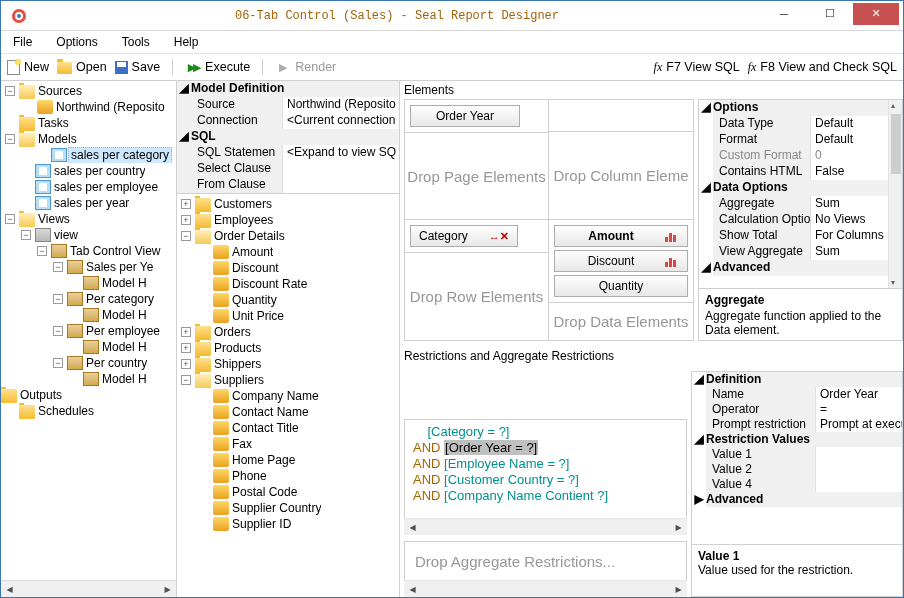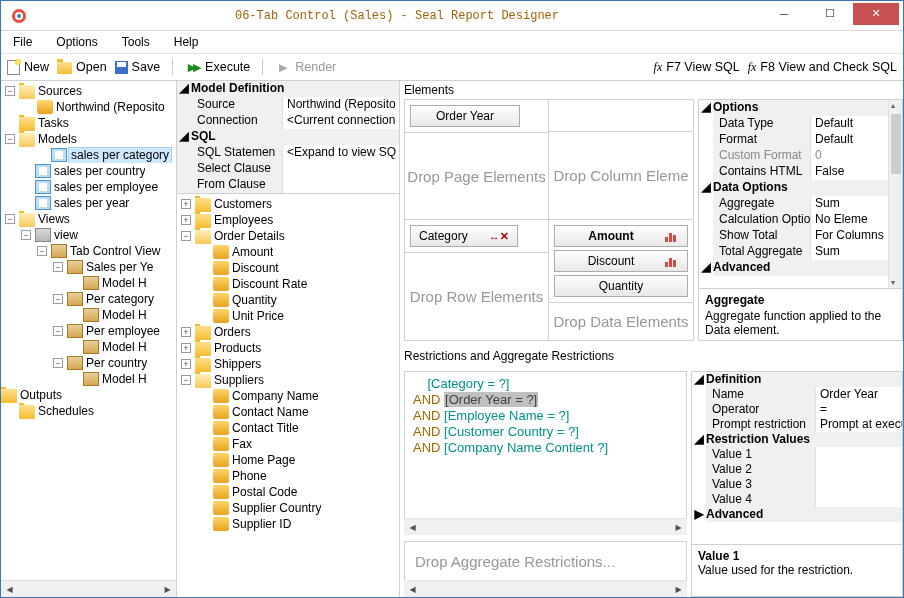--- a/index.html
+++ b/index.html
@@ -56,24 +56,24 @@
 .pg2 .pg-row .k { width: 98px; }
 .pg2 .dimk { color: #888; }
 .pg2-scroll { width: 14px; background: #f0f0f0; border-left: 1px solid #e0e0e0; position: relative;}
 .pg2-scroll::before { content:"▴"; position:absolute; top:1px; left:2px; font-size:8px; color:#606060;}
 .pg2-scroll::after { content:"▾"; position:absolute; bottom:1px; left:2px; font-size:8px; color:#606060;}
 .pg2-scroll .thumb { position:absolute; left:2px; top:14px; width:10px; height:60px; background:#cdcdcd; }
 .desc-box { border: 1px solid #d0d0d0; border-top: none; padding: 4px 6px; font-size: 12px; color: #000; height: 52px;}
 .desc-box b { display: block; margin-bottom: 2px;}
 .right-bottom { display: flex; flex: 1; margin-top: 6px; overflow: hidden;}
 .restrict-left { flex: 1; display: flex; flex-direction: column; margin-right:4px; min-width:0;}
-.restrict-box { border: 1px solid #d0d0d0; flex: 1; padding: 4px 8px; font-family: "Consolas","Courier New",monospace; font-size: 13px; line-height: 16px; white-space: nowrap; overflow: hidden; }
+.restrict-box { border: 1px solid #d0d0d0; flex: 1; padding: 4px 8px; font-family: "Consolas","Courier New",monospace; font-size: 13px; line-height: 16px; white-space: nowrap; overflow: hidden; margin-top: 48px; }
 .kw { color: #a06700; }
 .br { color: #009090; }
-.br.sel { background: #c0c0c0; color: #404040; padding: 0 1px;}
+.br.sel { background: #c0c0c0; color: #000000; padding: 0 1px;}
 .agg-box { height: 40px; border: 1px solid #d0d0d0; margin-top: 6px; display: flex; align-items: center; padding: 0 10px; color: #979797; font-size: 15px;}
 .hbar { height: 17px; background: #f0f0f0; display: flex; align-items: center; border-top: 1px solid #e5e5e5; margin-top:-1px; }
 .hbar .arr { width: 17px; text-align: center; font-size: 8px; color: #505050;}
 .restrict-right { width: 212px; display: flex; flex-direction: column;}
 .pg3 { flex: 1; border: 1px solid #d0d0d0; overflow: hidden;}
 .pg3 .pg-row { height: 15px; }
 .pg3 .pg-row .k { width: 110px; }
 .desc-box2 { border: 1px solid #d0d0d0; border-top: none; padding: 4px 6px; font-size: 12px; height: 52px;}
 .folder-ico { width: 14px; height: 11px; background: linear-gradient(#fde08f,#f6bb30); border-radius: 1px; position: relative; margin-top: 1px;}
 .folder-ico::before { content:""; position:absolute; top:-3px; left:0; width:5px; height:3px; background:#f6bb30; border-radius:1px 1px 0 0;}
@@ -474,30 +474,30 @@
                 <span class="headk">Data Options</span>
               </div>
             <div class="pg-row">
                 <span class="caret"></span>
                 <span class="k">Aggregate</span>
                 <span class="v">Sum</span>
               </div>
             <div class="pg-row">
                 <span class="caret"></span>
                 <span class="k">Calculation Optio</span>
-                <span class="v">No Eleme</span>
+                <span class="v">No Views</span>
               </div>
             <div class="pg-row">
                 <span class="caret"></span>
                 <span class="k">Show Total</span>
                 <span class="v">For Columns</span>
               </div>
             <div class="pg-row">
                 <span class="caret"></span>
-                <span class="k">Total Aggregate</span>
+                <span class="k">View Aggregate</span>
                 <span class="v">Sum</span>
               </div>
             <div class="pg-row head">
                 <span class="caret">◢</span>
                 <span class="headk">Advanced</span>
               </div>
           </div>
           <div class="pg2-scroll">
               <div class="thumb"></div>
             </div>
@@ -561,25 +561,20 @@
               <span class="k">Value 1</span>
               <span class="v"></span>
             </div>
           <div class="pg-row">
               <span class="caret"></span>
               <span class="k">Value 2</span>
               <span class="v"></span>
             </div>
           <div class="pg-row">
               <span class="caret"></span>
-              <span class="k">Value 3</span>
-              <span class="v"></span>
-            </div>
-          <div class="pg-row">
-              <span class="caret"></span>
               <span class="k">Value 4</span>
               <span class="v"></span>
             </div>
           <div class="pg-row head">
               <span class="caret">▶</span>
               <span class="headk">Advanced</span>
             </div>
         </div>
         <div class="desc-box2">
           <b>Value 1</b>

